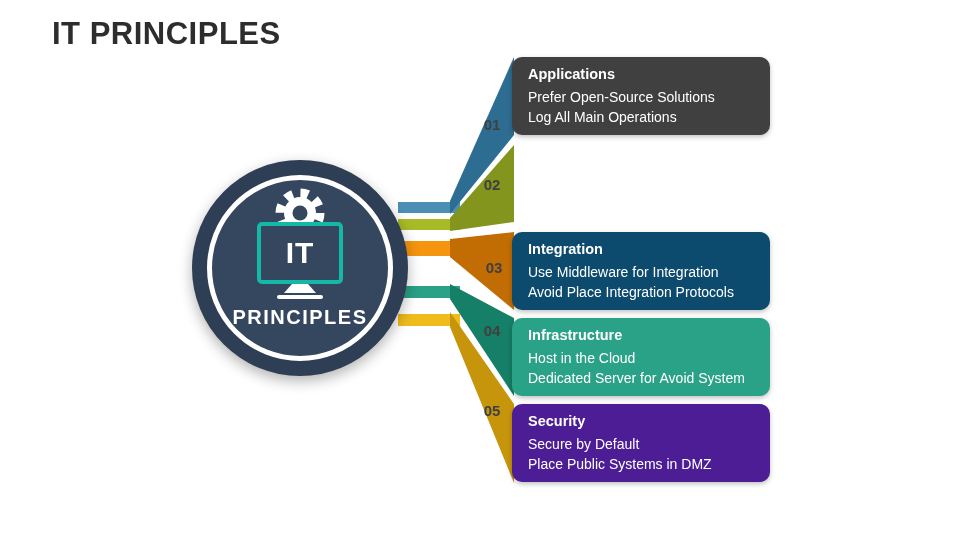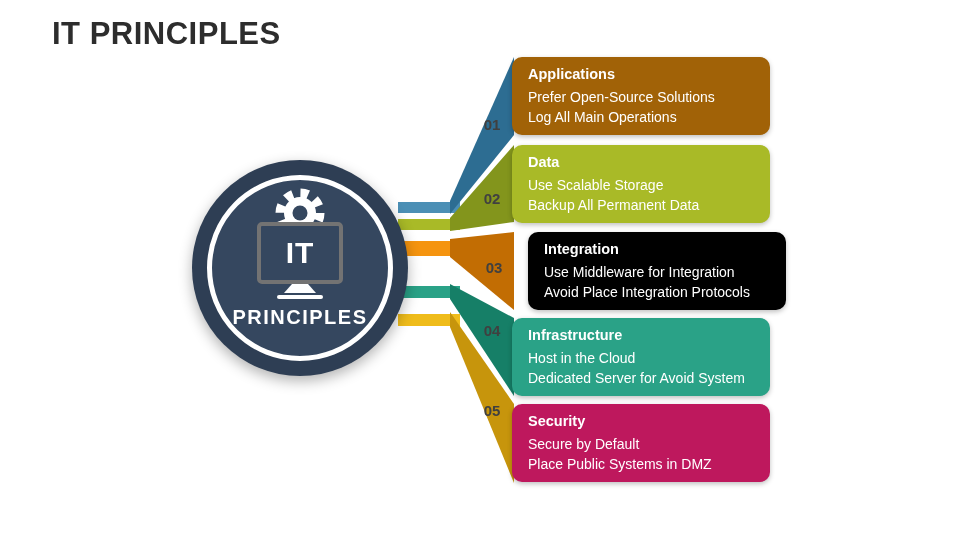--- a/index.html
+++ b/index.html
@@ -31,21 +31,21 @@
     position:absolute; left:192px; top:160px; width:216px; height:216px;
     border-radius:50%; z-index:2; box-shadow:0 5px 14px rgba(0,0,0,.3);
   }
   .emblem-inner {
     position:absolute; inset:15px; border-radius:50%;
     border:5px solid #ffffff; overflow:hidden;
   }
   .gear { position:absolute; top:4px; left:50%; transform:translateX(-50%); }
   .monitor {
     position:absolute; top:42px; left:50%; transform:translateX(-50%);
-    width:78px; height:54px; border:4px solid #737373; border-radius:5px;
+    width:78px; height:54px; border:4px solid #14b8a6; border-radius:5px;
     display:flex; align-items:center; justify-content:center;
     font-size:30px; font-weight:700; color:#ffffff; letter-spacing:1px; z-index:2;
   }
   .stand-neck {
     position:absolute; top:104px; left:50%; transform:translateX(-50%);
     width:16px; height:0; border-bottom:9px solid #ffffff;
     border-left:8px solid transparent; border-right:8px solid transparent;
   }
   .stand-base {
     position:absolute; top:115px; left:50%; transform:translateX(-50%);
@@ -86,45 +86,40 @@
       </svg>
       <div class="monitor" style="background: rgb(53, 71, 95);">
         <span>IT</span>
       </div>
       <div class="stand-neck"></div>
       <div class="stand-base"></div>
       <div class="principles">PRINCIPLES</div>
     </div>
   </div>
 
-  <div class="card" style="top: 57px; background: #a16207;">
+  <div class="card" style="top: 57px; background: #404040;">
     <h3>Applications</h3>
     <div class="line">Prefer Open-Source Solutions</div>
     <div class="line">Log All Main Operations</div>
   </div>
-  <div class="card" style="top: 145px; background: rgb(169, 186, 39);">
-    <h3>Data</h3>
-    <div class="line">Use Scalable Storage</div>
-    <div class="line">Backup All Permanent Data</div>
-  </div>
-  <div class="card" style="top: 232px; background: #000000; margin-left: 16px;">
+  <div class="card" style="top: 232px; background: #0c4a6e;">
     <h3>Integration</h3>
     <div class="line">Use Middleware for Integration</div>
     <div class="line">Avoid Place Integration Protocols</div>
   </div>
   <div class="card" style="top: 318px; background: rgb(42, 162, 135);">
     <h3>Infrastructure</h3>
     <div class="line">Host in the Cloud</div>
     <div class="line">Dedicated Server for Avoid System</div>
   </div>
-  <div class="card" style="top: 404px; background: #be185d;">
+  <div class="card" style="top: 404px; background: #4c1d95;">
     <h3>Security</h3>
     <div class="line">Secure by Default</div>
     <div class="line">Place Public Systems in DMZ</div>
   </div>
 
   <div class="num" style="left:477px; top:116px">01</div>
-  <div class="num" style="left:477px; top:190px">02</div>
+  <div class="num" style="left:477px; top:176px">02</div>
   <div class="num" style="left:479px; top:259px">03</div>
   <div class="num" style="left:477px; top:322px">04</div>
   <div class="num" style="left:477px; top:402px">05</div>
 
 </div>
 
 </body></html>

